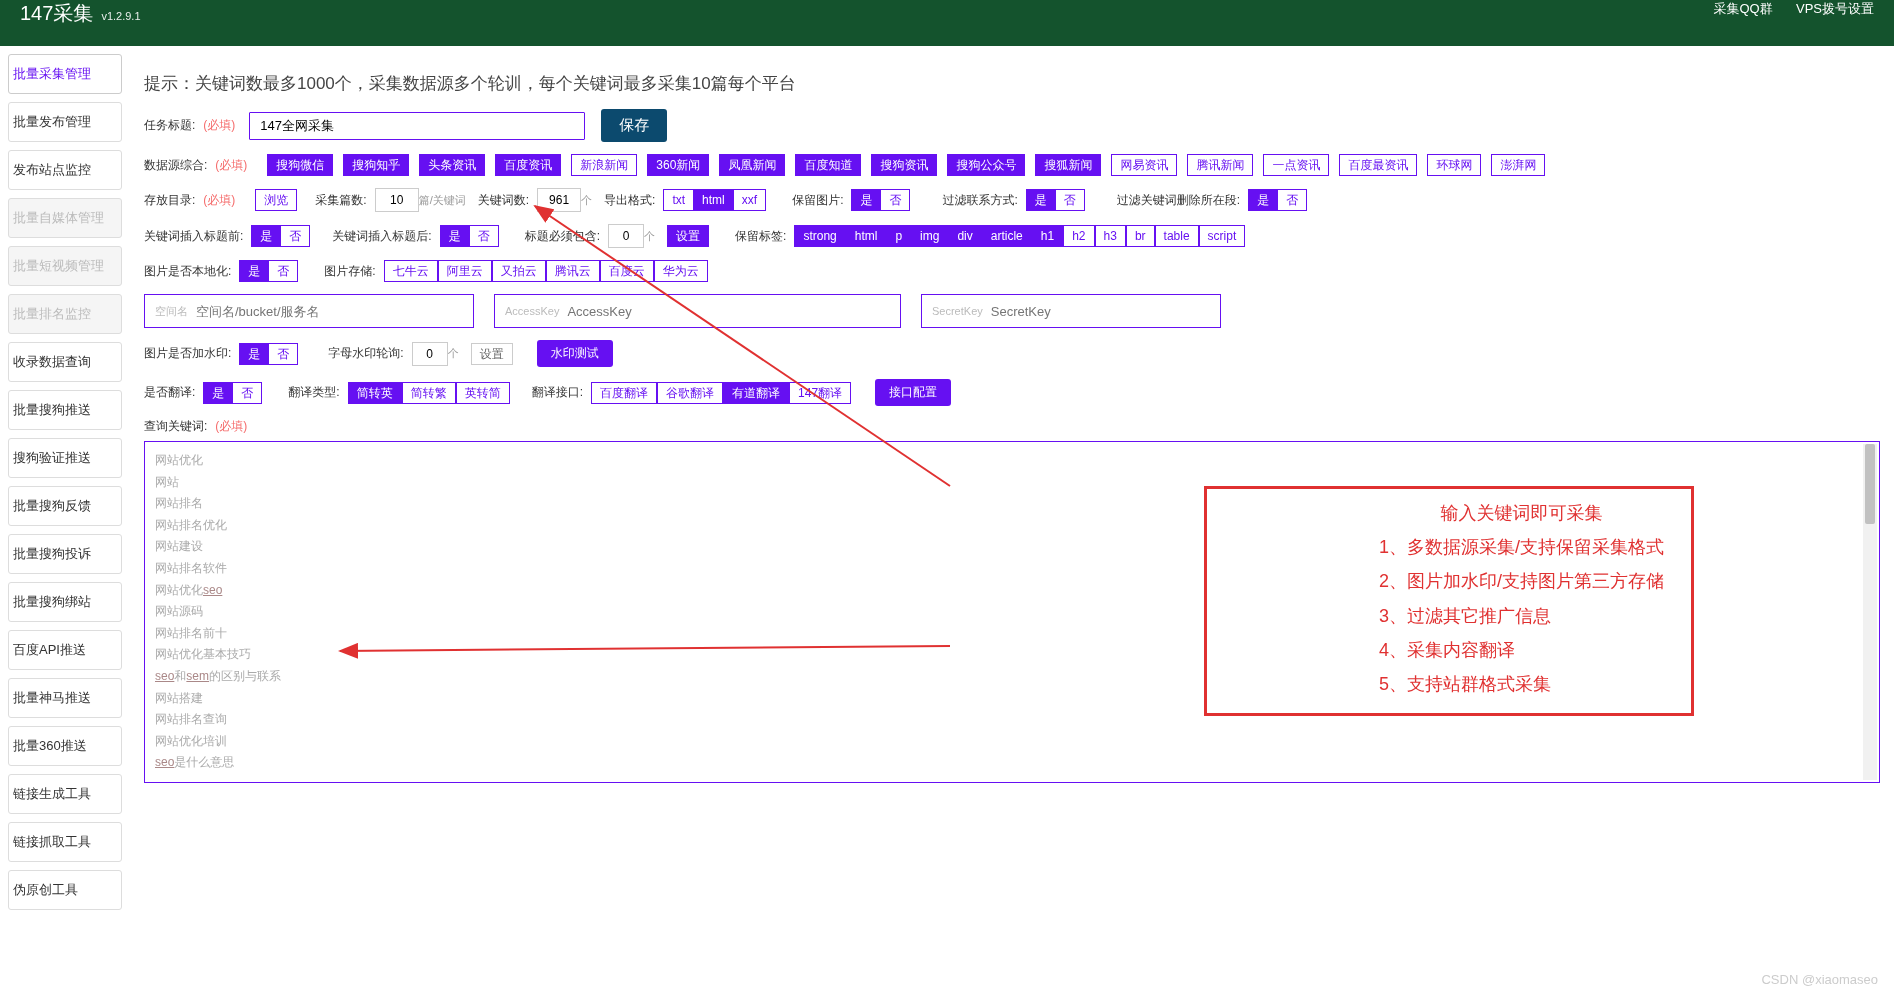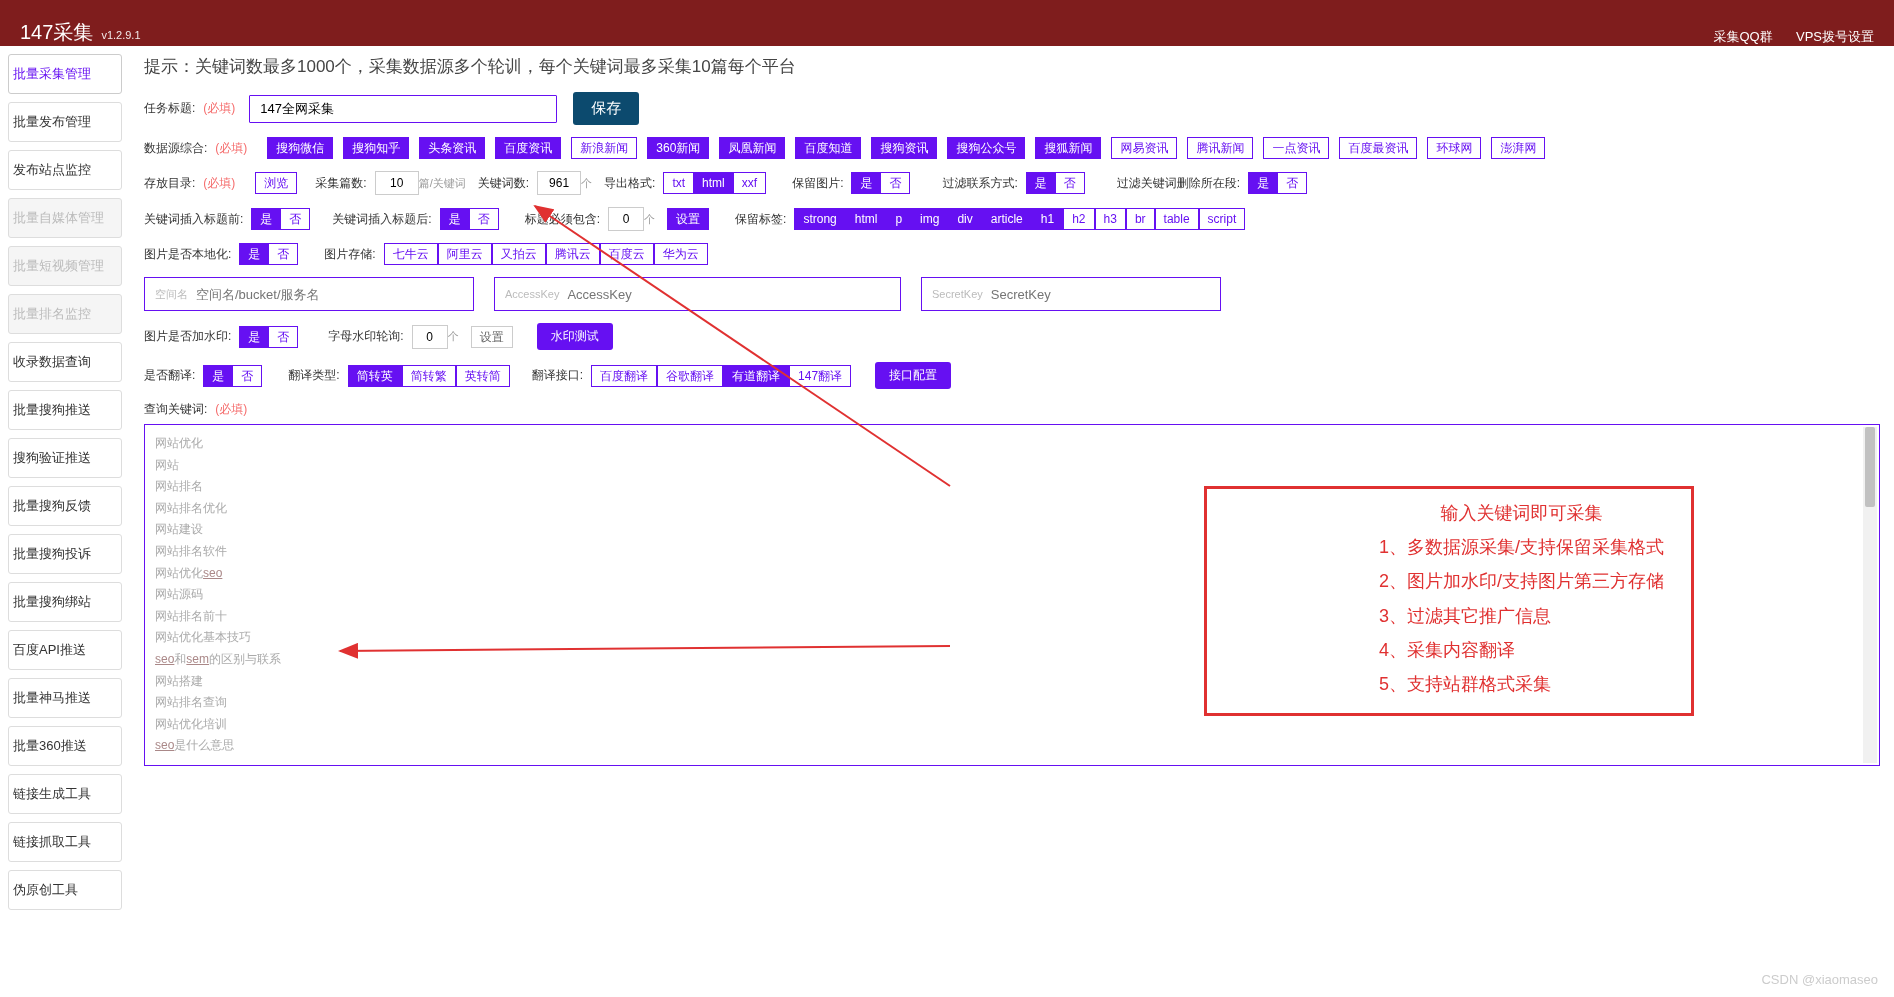--- a/index.html
+++ b/index.html
@@ -1,27 +1,27 @@
 <!DOCTYPE html>
 <html><head>
 <meta charset="utf-8">
 <style>
 *{box-sizing:border-box;margin:0;padding:0;font-family:"Microsoft YaHei",Arial,sans-serif}
 body{background:#fff;font-size:12px;color:#333}
-.header{background:#7f1d1d;height:46px;display:flex;align-items:flex-end;padding:0 20px;color:#fff;justify-content:space-between}
+.header{background:#14532d;height:46px;display:flex;align-items:flex-start;padding:0 20px;color:#fff;justify-content:space-between}
 .header-left{display:flex;align-items:baseline;gap:8px}
 .header-title{font-size:20px;font-weight:500}
 .header-version{font-size:11px;opacity:.9}
 .header-right a{color:#fff;text-decoration:none;margin-left:20px;font-size:13px}
 .layout{display:flex}
 .sidebar{width:130px;padding:8px;flex-shrink:0}
 .sidebar-item{display:block;width:100%;text-align:left;padding:10px 4px;margin-bottom:8px;border:1px solid #ddd;border-radius:3px;background:#fff;cursor:pointer;font-size:13px;color:#333}
 .sidebar-item.active{color:#6610f2;border-color:#ccc}
 .sidebar-item.disabled{color:#bbb;background:#f5f5f5;cursor:not-allowed}
-.main{flex:1;padding:3px 14px;overflow:auto}
+.main{flex:1;padding:20px 14px;overflow:auto}
 .hint{font-size:17px;color:#444;margin:6px 0 14px}
 .row{display:flex;align-items:center;flex-wrap:wrap;gap:6px;margin:12px 0;font-size:12px}
 .lbl{font-size:12px;color:#333;min-width:auto;margin-right:2px}
 .req{color:#f56c6c}
 .input{border:1px solid #6610f2;padding:5px 10px;font-size:13px;height:28px;border-radius:1px}
 .input-sm{border:1px solid #ccc;padding:4px 6px;font-size:12px;height:24px;width:44px;text-align:center}
 .btn-pri{background:#0c4a6e;color:#fff;border:none;padding:7px 18px;border-radius:3px;cursor:pointer;font-size:15px}
 .btn-sm{background:#6610f2;color:#fff;border:none;padding:5px 14px;border-radius:3px;cursor:pointer;font-size:12px}
 .tag{display:inline-block;padding:4px 8px;font-size:12px;cursor:pointer;border:1px solid #6610f2;color:#6610f2;background:#fff;line-height:1}
 .tag.sel{background:#6610f2;color:#fff}
@@ -79,21 +79,21 @@
       <div class="sidebar-item">链接抓取工具</div>
       <div class="sidebar-item">伪原创工具</div>
     </div>
 
   <div class="main" style="position:relative">
     <div class="hint">提示：关键词数最多1000个，采集数据源多个轮训，每个关键词最多采集10篇每个平台</div>
 
     <div class="row">
       <span class="lbl">任务标题:</span>
       <span class="req">(必填)</span>
-      <input class="input" style="width: 308px; margin-left: 8px;" value="147全网采集">
+      <input class="input" style="width: 336px; margin-left: 8px;" value="147全网采集">
       <button class="btn-pri" style="margin-left:10px">保存</button>
     </div>
 
     <div class="row">
       <span class="lbl">数据源综合:</span>
       <span class="req">(必填)</span>
       <span style="width:8px"></span>
       <span id="sources" style="display:inline-flex;flex-wrap:wrap;gap:10px">
           <span class="tag sel">搜狗微信</span>
           <span class="tag sel">搜狗知乎</span>

